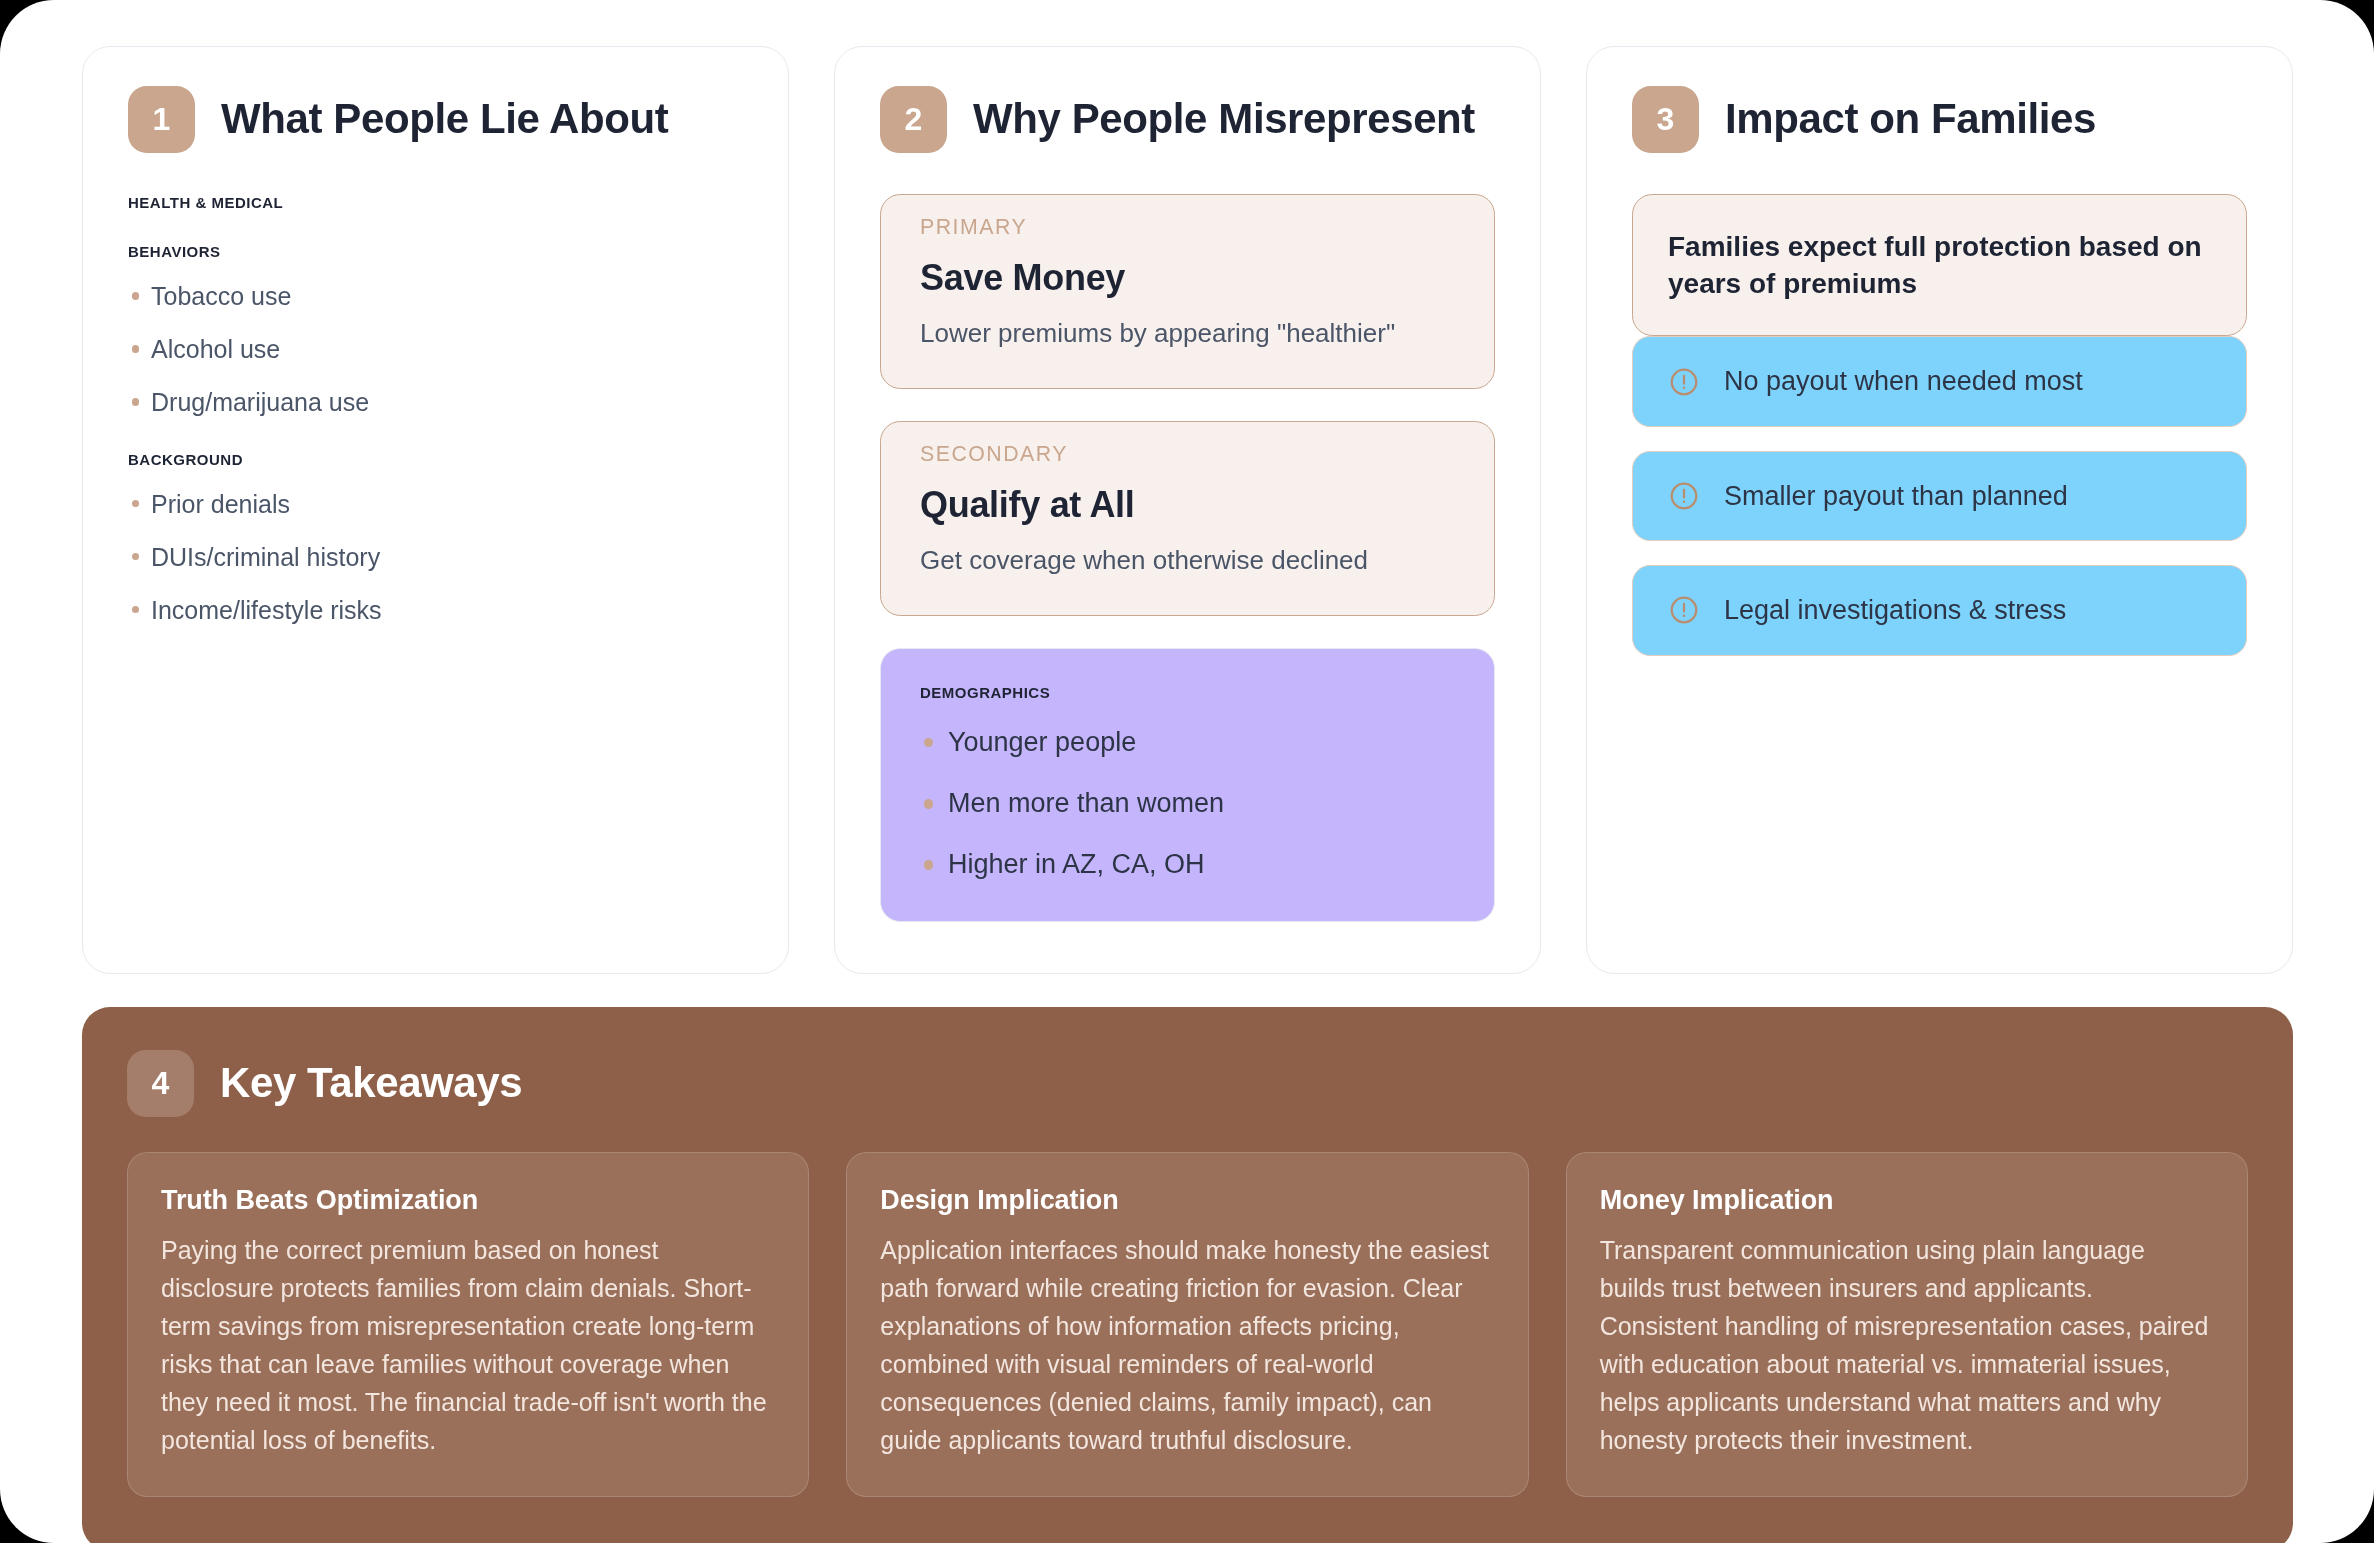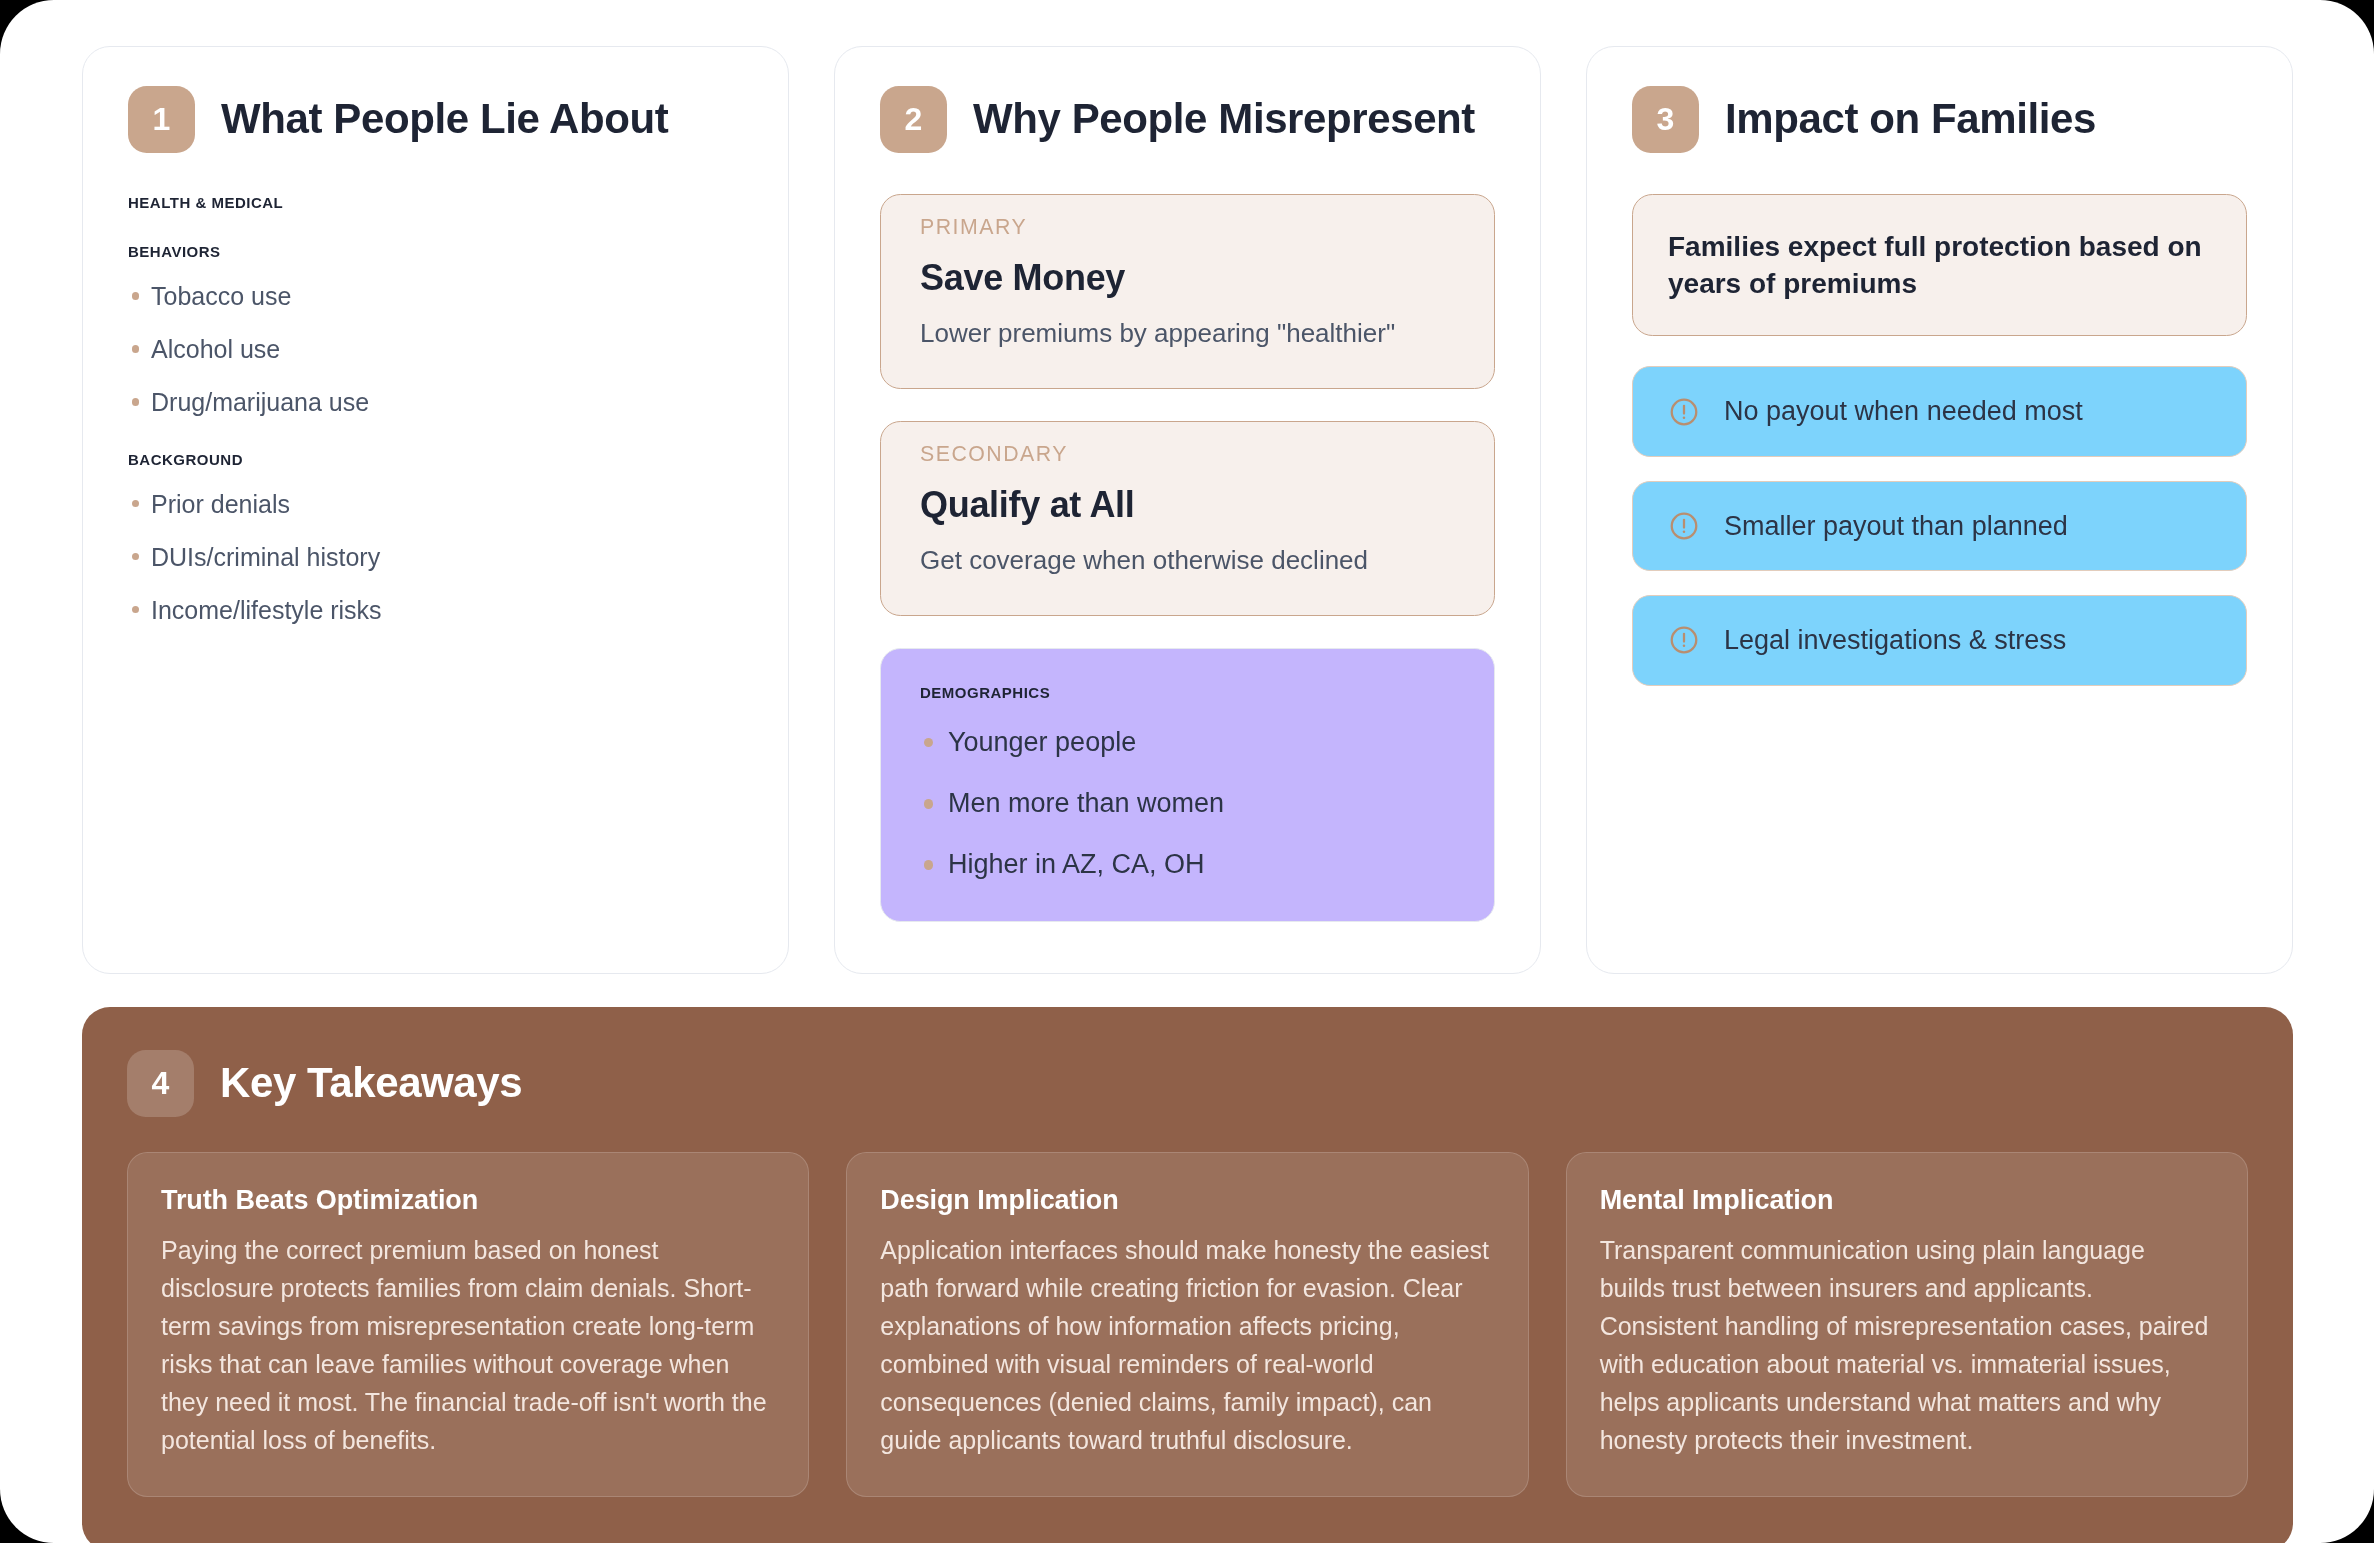--- a/index.html
+++ b/index.html
@@ -162,21 +162,20 @@
     height: 9.3px;
     background: #C9A68D;
   }
 
   
   .impact-hero {
     background: #F7F0EC;
     border: 1.9px solid #C9A68D;
     border-radius: 20.4px;
     padding: 33px 35px;
-    margin-bottom: 30px;
   }
 
   .impact-hero-text {
     font-size: 28px;
     font-weight: 700;
     color: #1E2434;
     line-height: 1.33;
   }
 
   .impact-item {
@@ -365,21 +364,21 @@
     <div class="takeaway-grid">
       <div class="takeaway">
         <div class="takeaway-title">Truth Beats Optimization</div>
         <div class="takeaway-body">Paying the correct premium based on honest disclosure protects families from claim denials. Short-term savings from misrepresentation create long-term risks that can leave families without coverage when they need it most. The financial trade-off isn't worth the potential loss of benefits.</div>
       </div>
       <div class="takeaway">
         <div class="takeaway-title">Design Implication</div>
         <div class="takeaway-body">Application interfaces should make honesty the easiest path forward while creating friction for evasion. Clear explanations of how information affects pricing, combined with visual reminders of real-world consequences (denied claims, family impact), can guide applicants toward truthful disclosure.</div>
       </div>
       <div class="takeaway">
-        <div class="takeaway-title">Mental Implication</div>
+        <div class="takeaway-title">Money Implication</div>
         <div class="takeaway-body">Transparent communication using plain language builds trust between insurers and applicants. Consistent handling of misrepresentation cases, paired with education about material vs. immaterial issues, helps applicants understand what matters and why honesty protects their investment.</div>
       </div>
     </div>
   </section>
 
 </div>
 </div>
 
 
 </body></html>

